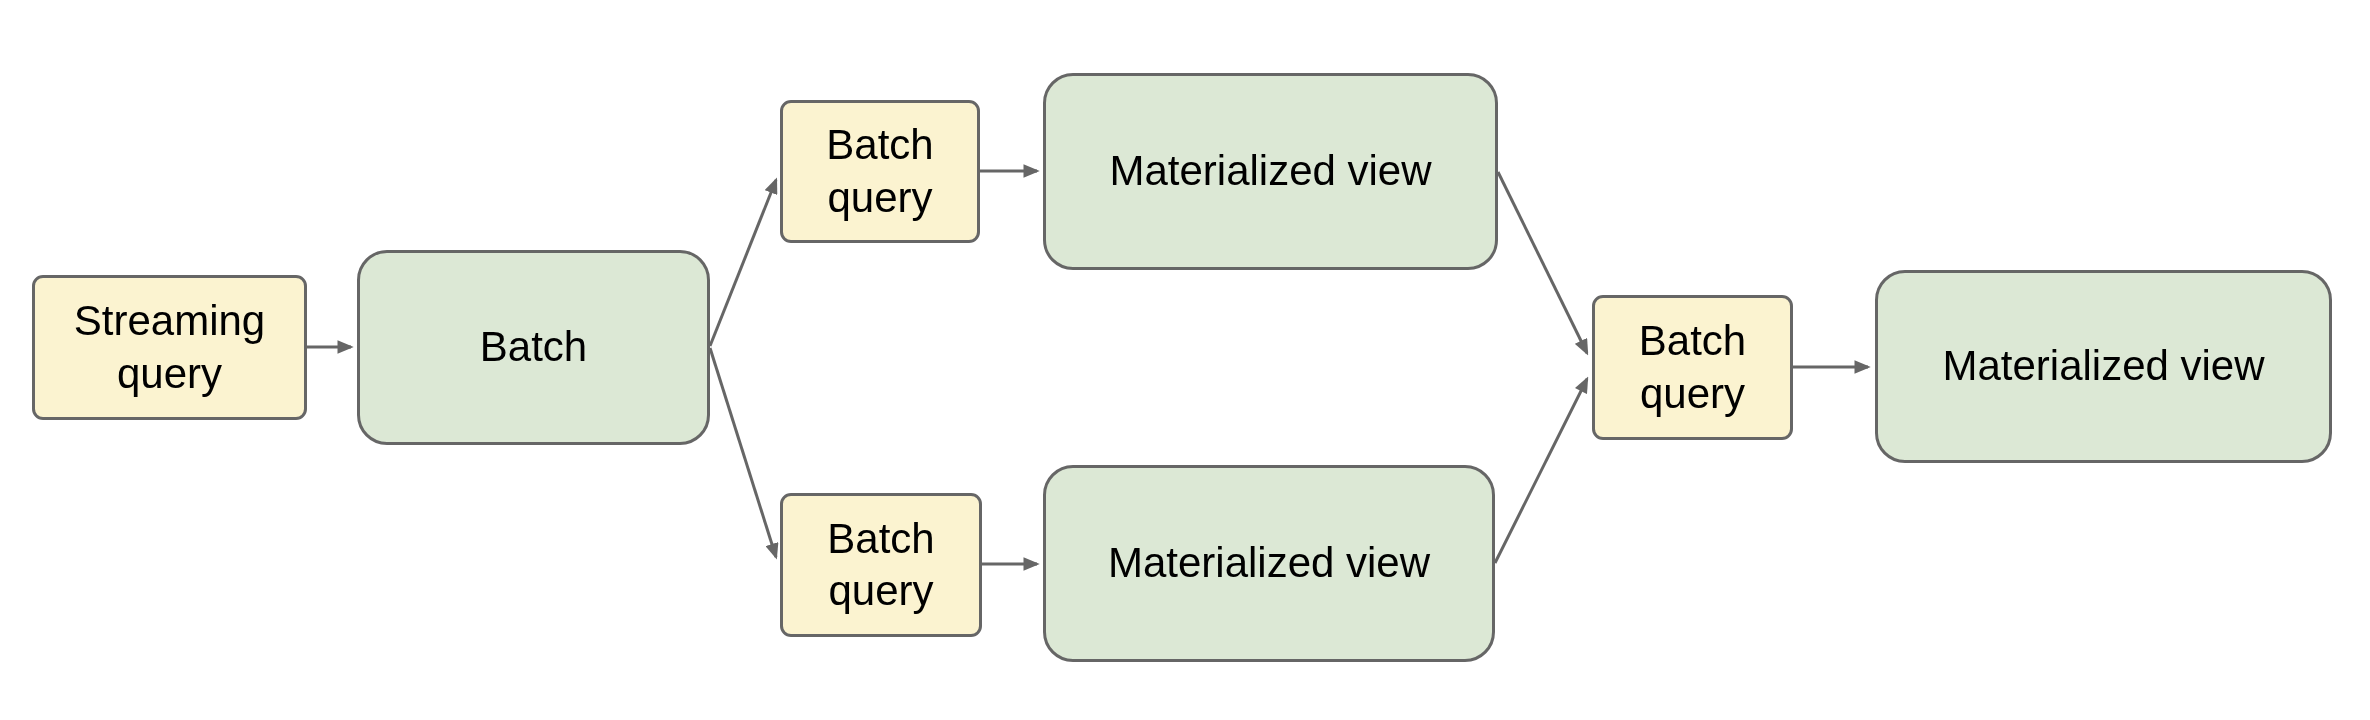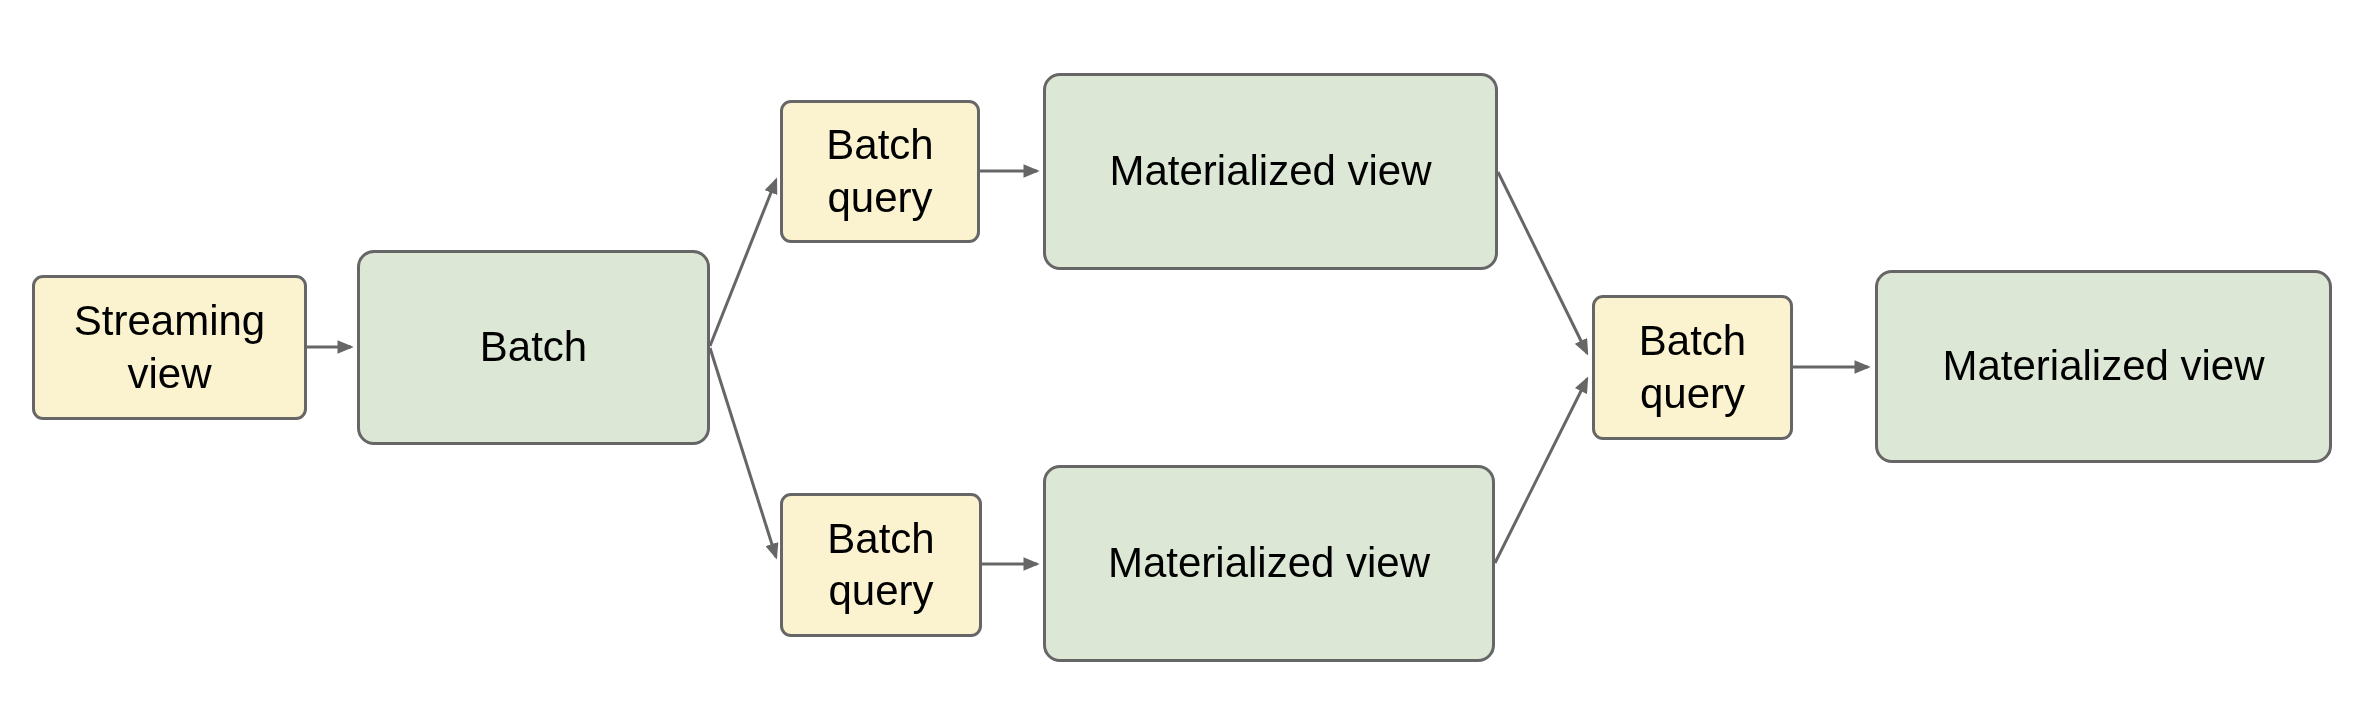--- a/index.html
+++ b/index.html
@@ -35,21 +35,21 @@
     line-height: 1.25;
     border: 3px solid #666666;
     padding: 0 10px;
   }
   .node.query {
     background: #fbf3d0;
     border-radius: 11px;
   }
   .node.view {
     background: #dce8d5;
-    border-radius: 17px;
+    border-radius: 30px;
   }
   
   #n-streaming     { left: 32px;   top: 275px; width: 275px; height: 145px; }
   #n-table         { left: 357px;  top: 250px; width: 353px; height: 195px; }
   #n-batch-top     { left: 780px;  top: 100px; width: 200px; height: 143px; }
   #n-mv-top        { left: 1043px; top: 73px;  width: 455px; height: 197px; }
   #n-batch-bottom  { left: 780px;  top: 493px; width: 202px; height: 144px; }
   #n-mv-bottom     { left: 1043px; top: 465px; width: 452px; height: 197px; }
   #n-batch-final   { left: 1592px; top: 295px; width: 201px; height: 145px; }
   #n-mv-final      { left: 1875px; top: 270px; width: 457px; height: 193px; }
@@ -71,21 +71,21 @@
       <line x1="980" y1="171" x2="1037" y2="171" marker-end="url(#arrowhead)"></line>
       <line x1="710" y1="348" x2="776" y2="557" marker-end="url(#arrowhead)"></line>
       <line x1="982" y1="564" x2="1037" y2="564" marker-end="url(#arrowhead)"></line>
       <line x1="1498" y1="172" x2="1587" y2="353" marker-end="url(#arrowhead)"></line>
       <line x1="1495" y1="563" x2="1587" y2="379" marker-end="url(#arrowhead)"></line>
       <line x1="1793" y1="367" x2="1868" y2="367" marker-end="url(#arrowhead)"></line>
     </g>
   </svg>
 
   <div id="n-streaming" class="node query">
-    <span>Streaming view</span>
+    <span>Streaming query</span>
   </div>
 
   <div id="n-table" class="node view">
     <span>Batch</span>
   </div>
 
   <div id="n-batch-top" class="node query">
     <span>Batch query</span>
   </div>
 

